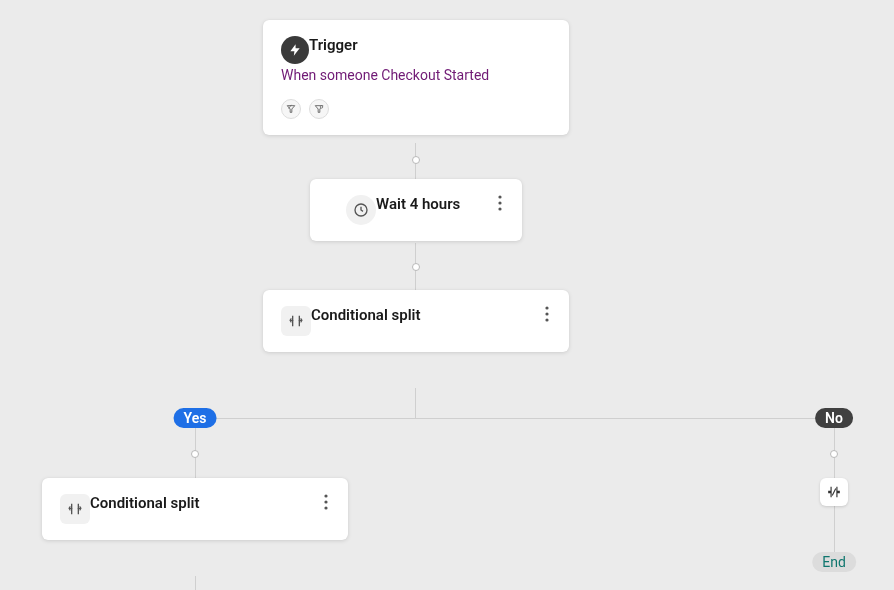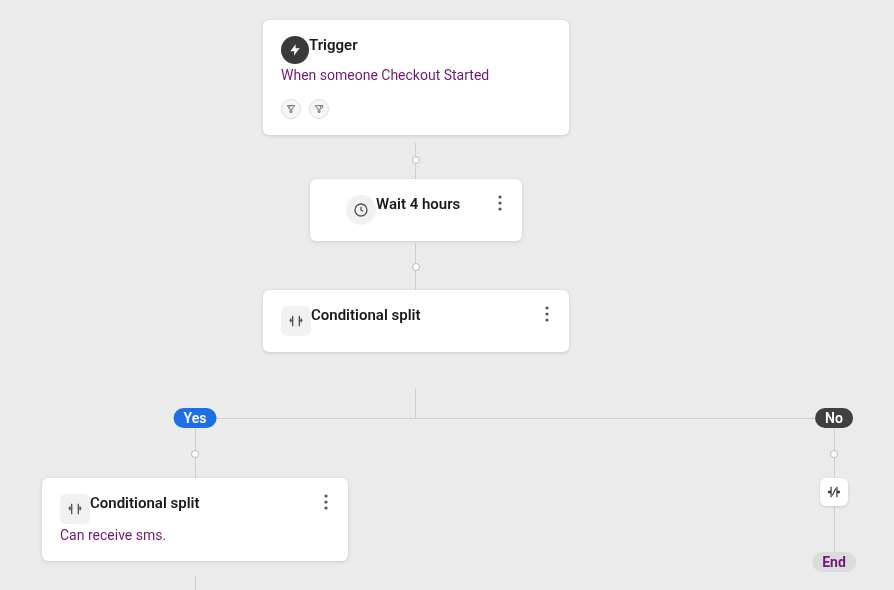--- a/index.html
+++ b/index.html
@@ -105,21 +105,21 @@
     font-size:14px;
     font-weight:600;
     color:#fff;
     padding:2px 10px;
     border-radius:10px;
     transform:translate(-50%,-50%);
   }
   .pill.yes { background:#1e6fe6; }
   .pill.no { background:#404040; }
   .pill.end {
-    background:#dcdcdc; color:#701a75; font-weight:700;
+    background:#dcdcdc; color:#0f766e; font-weight:400;
   }
   .square-btn {
     position:absolute;
     width:28px;height:28px;
     background:#fff;
     border-radius:6px;
     box-shadow: 0 1px 3px rgba(0,0,0,0.15);
     display:flex;align-items:center;justify-content:center;
     transform:translate(-50%,-50%);
     cursor:pointer;
@@ -242,16 +242,15 @@
       </span>
       <span class="card-title">Conditional split</span>
     </div>
     <div class="kebab">
       <svg width="4" height="16" viewBox="0 0 4 16">
           <circle cx="2" cy="2" r="1.6" fill="#555"></circle>
           <circle cx="2" cy="8" r="1.6" fill="#555"></circle>
           <circle cx="2" cy="14" r="1.6" fill="#555"></circle>
         </svg>
     </div>
-    <div class="card-body">Can receive sms.</div>
   </div>
 
 </div>
 
 </body></html>

